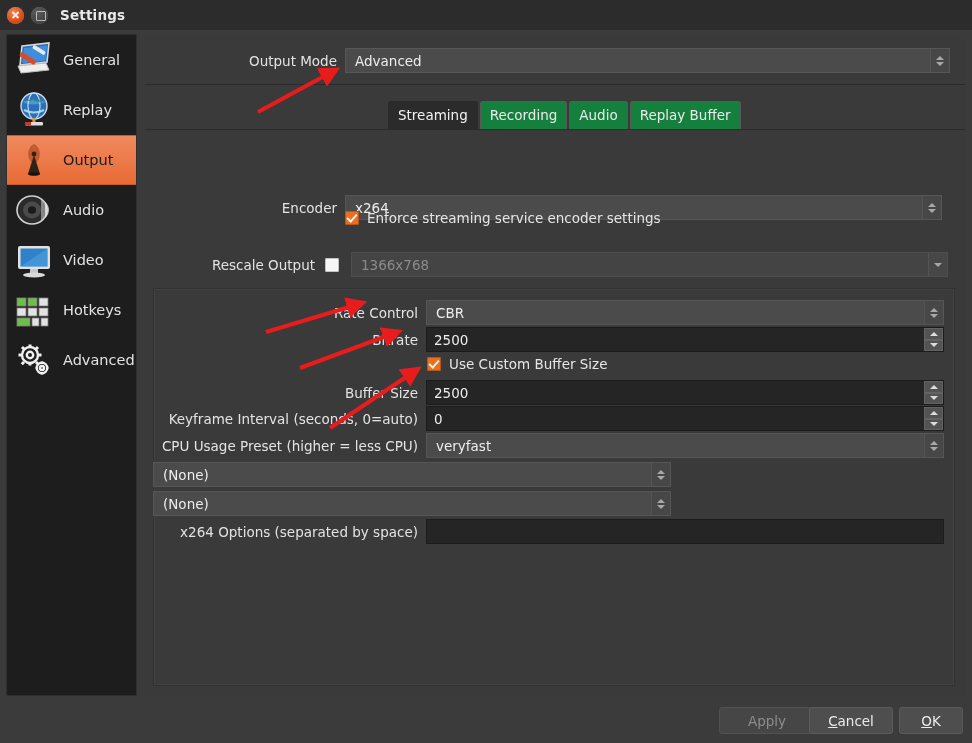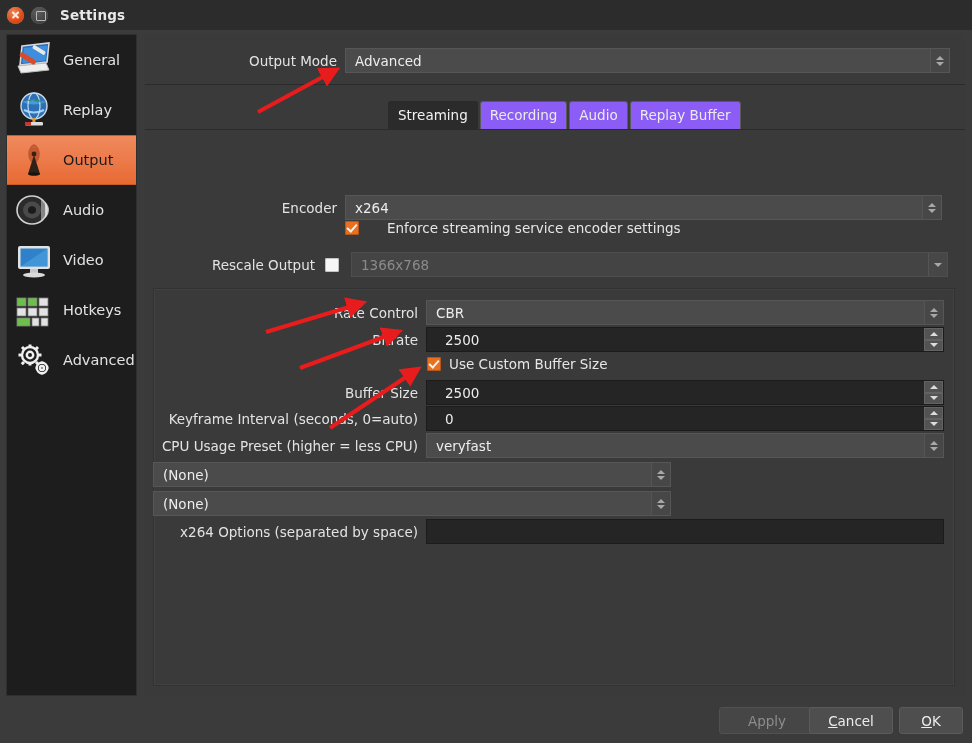--- a/index.html
+++ b/index.html
@@ -85,21 +85,21 @@
     border: 1px solid #565656;
     color: #ededed; font-size: 13.5px;
     height: 25px; display: flex; align-items: center;
     padding-left: 9px; position: relative;
   }
   .field-combo.disabled { color: #8b8b8b; background: #444; border-color: #4e4e4e; }
   .field-dark {
     background: #252525; border: 1px solid #1b1b1b;
     color: #ededed; font-size: 13.5px;
     height: 25px; display: flex; align-items: center;
-    padding-left: 18px; position: relative;
+    padding-left: 7px; position: relative;
   }
   
   .chev {
     position: absolute; right: 0; top: 0; bottom: 0; width: 19px;
     background: #474747; border-left: 1px solid #545454;
     display: flex; flex-direction: column; align-items: center; justify-content: center;
   }
   .chev i { display: block; width: 0; height: 0; border-left: 4px solid transparent;
             border-right: 4px solid transparent; margin: 1px 0; }
   .chev i.up   { border-bottom: 4px solid #a8a8a8; }
@@ -121,21 +121,21 @@
   #tabrow {
     position: absolute; left: 1px; top: 51px; width: 820px; height: 45px;
     border-bottom: 1px solid #2b2b2b;
   }
   #tabs {
     position: absolute; left: 243px; bottom: 0; display: flex; align-items: flex-end;
   }
   .tab {
     font-size: 13.5px; padding: 5px 9px 6px 9px; margin-right: 2px;
     border-radius: 3px 3px 0 0;
-    background: #8b5cf6; color: #eaeaea; border: 1px solid #5a5a5a; border-bottom: none;
+    background: #15803d; color: #eaeaea; border: 1px solid #5a5a5a; border-bottom: none;
   }
   .tab.active { background: #2b2b2b; color: #f2f2f2; border-color: #2b2b2b; }
 
   
   #content { position: absolute; left: 1px; top: 96px; width: 820px; height: 564px; }
   .frow { position: absolute; display: flex; align-items: center; }
 
   
   .radio {
     width: 14px; height: 14px; border-radius: 50%; flex: none;
@@ -335,21 +335,21 @@
       <div class="lbl" style="width:192px;">Encoder</div>
       <div class="field-combo" style="width:597px; margin-left:8px;">
         <span>x264</span>
         <span class="chev">
             <i class="up"></i>
             <i class="down"></i>
           </span>
       </div>
     </div>
 
-    <div class="frow" style="left:200px; top:90px;gap:20px;">
+    <div class="frow" style="left:200px; top:80px;">
       <span class="cbox on"></span>
       <span class="cb-label">Enforce streaming service encoder settings</span>
     </div>
 
     <div class="frow" style="left:0; top:122px;">
       <div class="lbl" style="width:170px;">Rescale Output</div>
       <span class="cbox off" style="margin-left:10px;"></span>
       <div class="field-combo disabled" style="width:597px; margin-left:12px;">
         <span>1366x768</span>
         <span class="chev">

